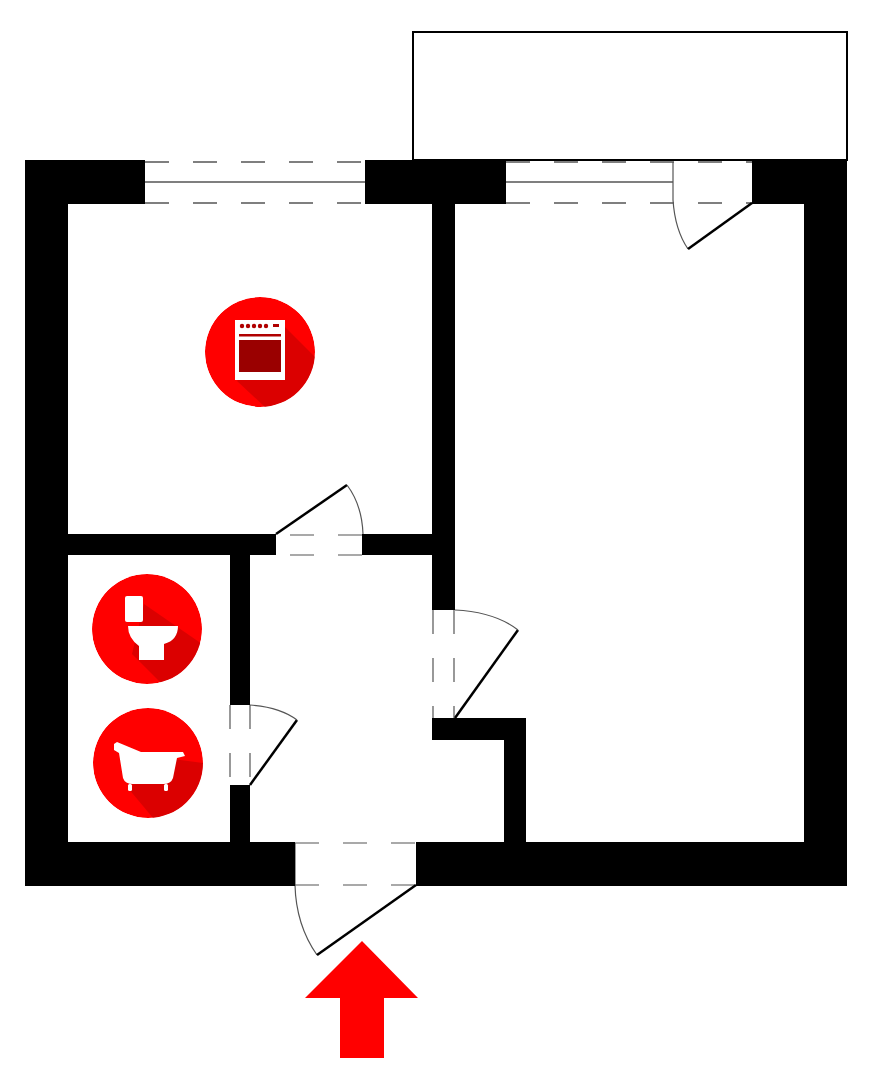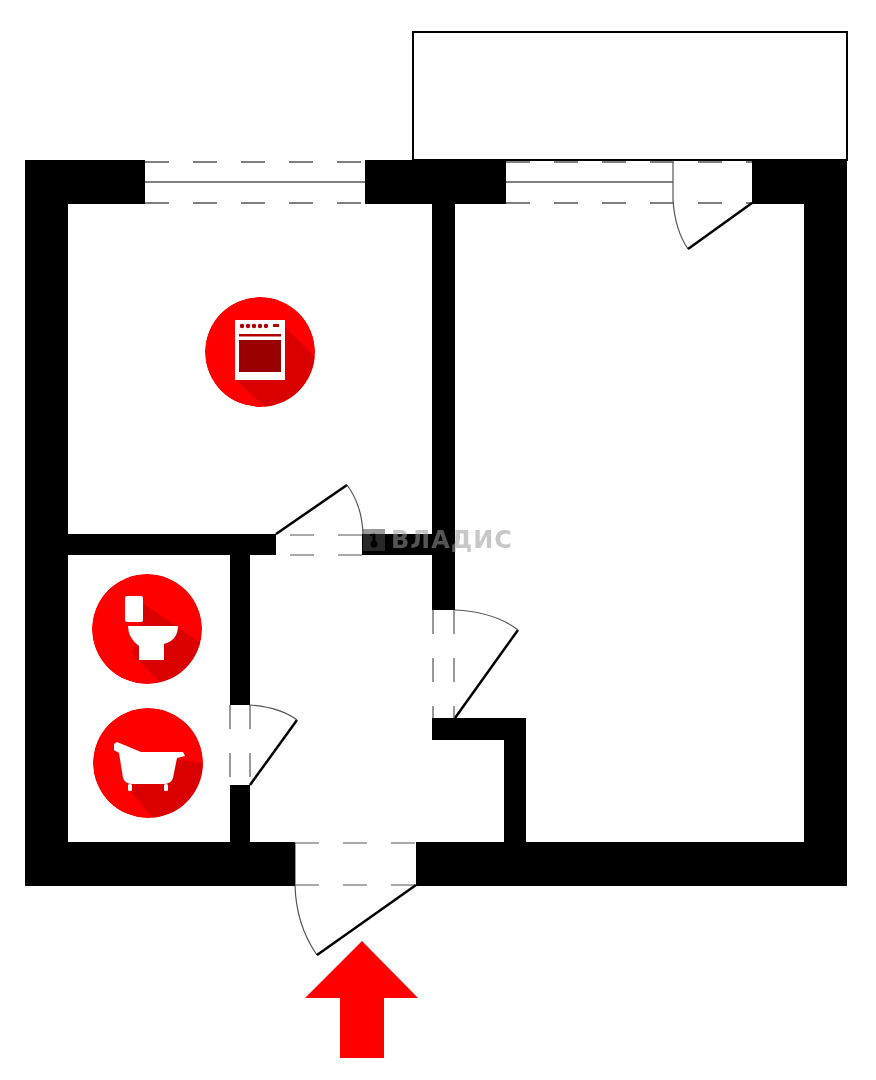--- a/index.html
+++ b/index.html
@@ -78,31 +78,20 @@
   <div class="wall" style="left:752px;top:160px;width:95px;height:44px;"></div>
 
   <div class="wall" style="left:432px;top:204px;width:23px;height:406px;"></div>
   <div class="wall" style="left:68px;top:534px;width:208px;height:21px;"></div>
   <div class="wall" style="left:362px;top:534px;width:93px;height:21px;"></div>
   <div class="wall" style="left:230px;top:555px;width:20px;height:150px;"></div>
   <div class="wall" style="left:230px;top:785px;width:20px;height:57px;"></div>
   <div class="wall" style="left:432px;top:718px;width:94px;height:22px;"></div>
   <div class="wall" style="left:504px;top:718px;width:22px;height:124px;"></div>
 
-  <div class="watermark">
-    <span class="wm-logo">
-      <svg width="22" height="22" viewBox="0 0 22 22">
-        <rect width="22" height="22" fill="#4a4a4a"></rect>
-        <circle cx="11" cy="15" r="3.5" fill="#000"></circle>
-        <rect x="9.5" y="4" width="3" height="9" fill="#000"></rect>
-        <rect x="7" y="5" width="3" height="2" fill="#000"></rect>
-      </svg>
-    </span>
-    <span class="wm-text">ВЛАДИС</span>
-  </div>
 
   <div class="icon-badge" style="left:205px;top:297px;width:110px;height:110px;">
     <svg width="110" height="110" viewBox="0 0 110 110">
       <circle cx="55" cy="55" r="55" fill="#ff0000"></circle>
       <polygon points="80,30 110,60 110,110 60,110 32,84" fill="#cc0000" opacity="0.7"></polygon>
       <rect x="30" y="23" width="50" height="60" fill="#fff"></rect>
       <circle cx="37" cy="29" r="2.2" fill="#b00000"></circle>
       <circle cx="43" cy="29" r="2.2" fill="#b00000"></circle>
       <circle cx="49" cy="29" r="2.2" fill="#b00000"></circle>
       <circle cx="55" cy="29" r="2.2" fill="#b00000"></circle>

